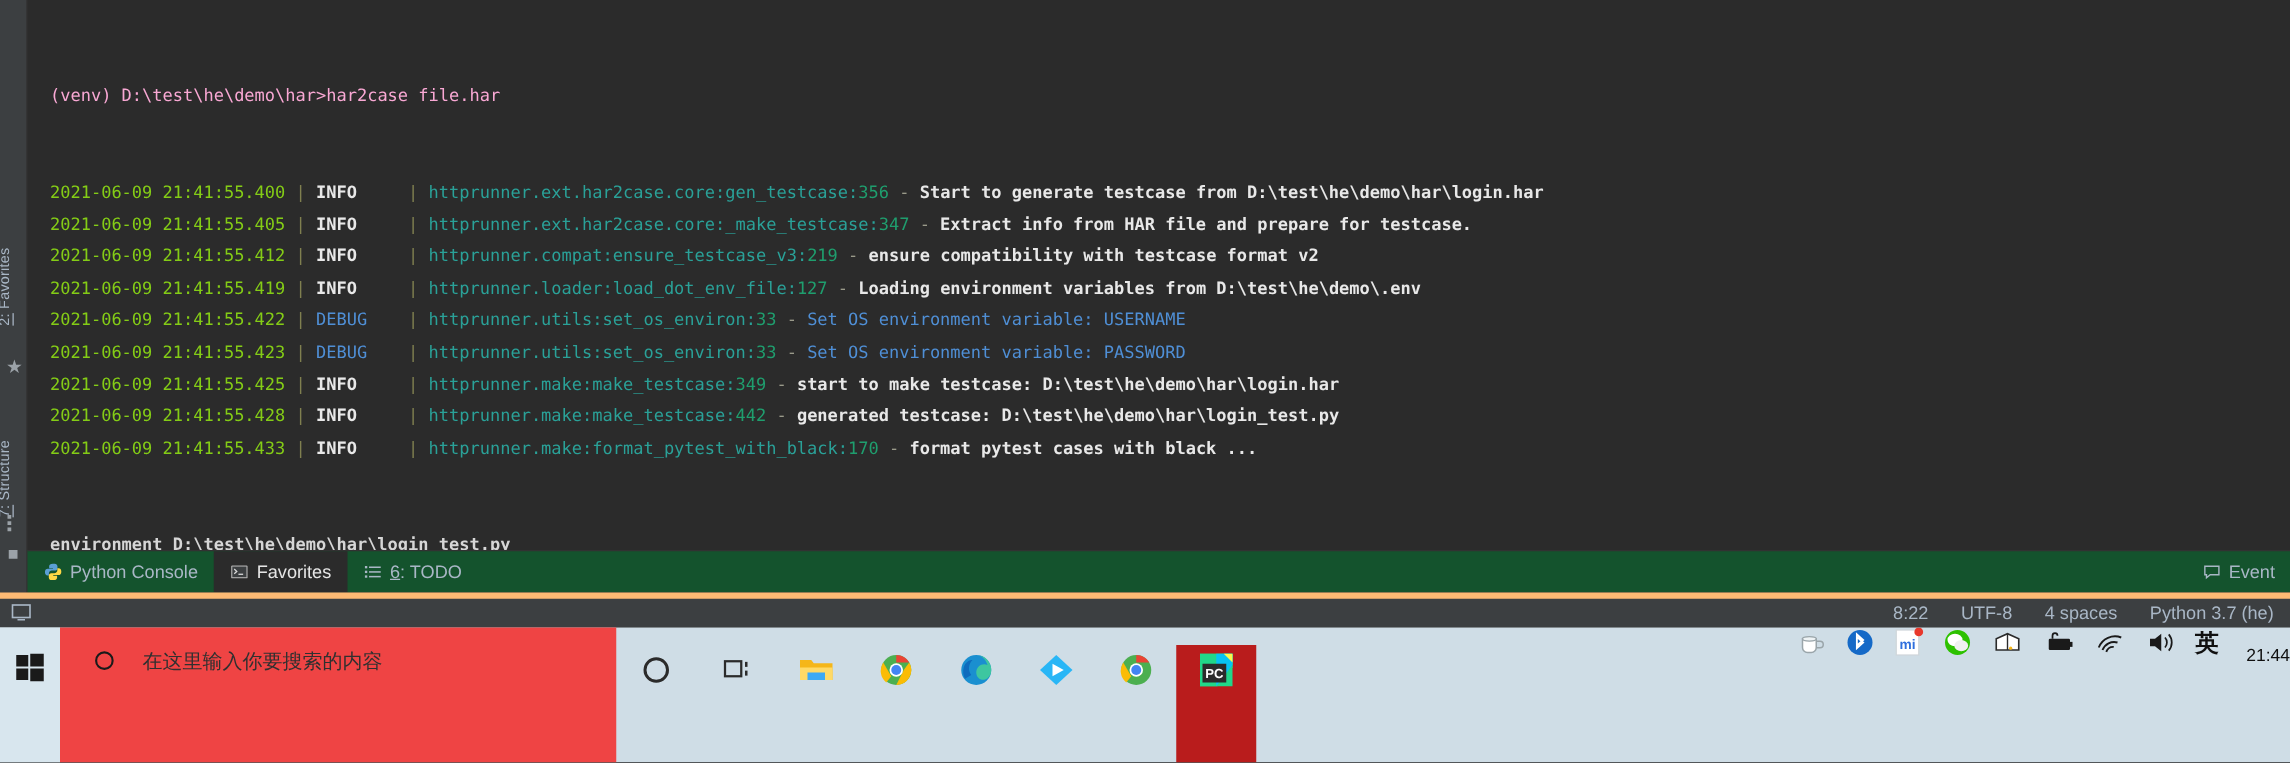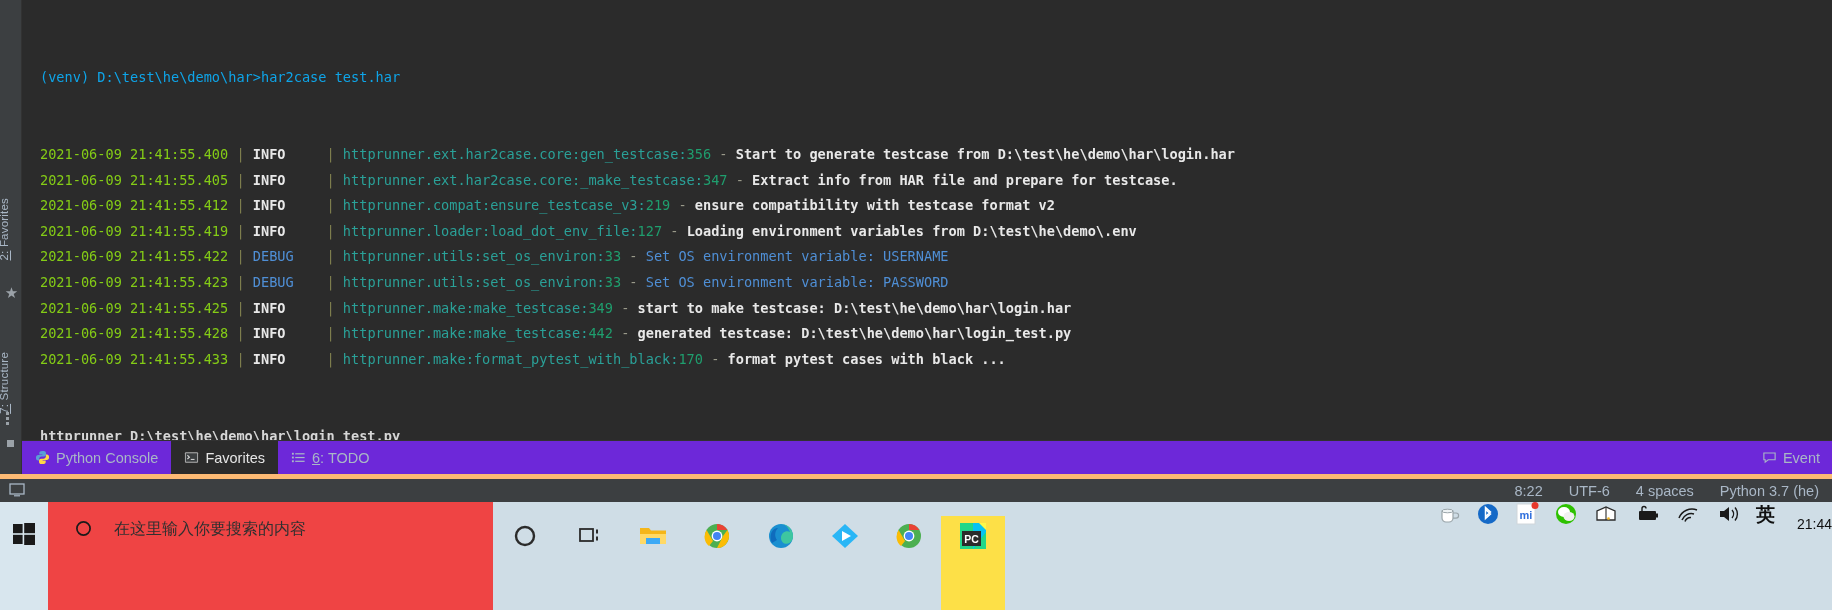--- a/index.html
+++ b/index.html
@@ -60,26 +60,26 @@
   .pipe    { color: #7f7f4f; }
   .lvl-info{ color: #e8e8e8; font-weight: bold; }
   .lvl-dbg { color: #4f8fd6; }
   .mod     { color: #2aa198; }
   .fn      { color: #2aa198; }
   .ln      { color: #1f9e6e; }
   .dash    { color: #9a9a8a; }
   .msg     { color: #e8e8e8; font-weight: bold; }
   .msg-dbg { color: #4f8fd6; }
   .plain   { color: #d6d6d6; font-weight: bold; }
-  .prompt  { color: #0ea5e9; }
+  .prompt  { color: #f9a8d4; }
 
   
   .tabbar {
     position: absolute; left: 22px; top: 440px; right: 0; height: 34px;
-    background: #6d28d9; border-top: 1px solid #323232;
+    background: #14532d; border-top: 1px solid #323232;
     display: flex; align-items: stretch;
     font-family: "Liberation Sans", sans-serif;
   }
   .tab {
     display: flex; align-items: center; gap: 6px;
     padding: 0 13px; color: #a9b7c6; font-size: 14.5px;
     cursor: default;
   }
   .tab.active { background: #2b2b2b; color: #e6e6e6; }
   .tab .num { text-decoration: underline; }
@@ -118,21 +118,21 @@
     width: 445px; height: 108px; background: #ef4444;
     display: flex; align-items: flex-start; padding-top: 17px; padding-left: 26px;
     gap: 18px;
     font-family: "Liberation Sans", sans-serif; font-size: 16px; color: #303030;
   }
   .tb-icons { display: flex; align-items: flex-start; padding-top: 14px; gap: 0; }
   .tb-btn {
     width: 64px; height: 94px; display: flex; align-items: flex-start;
     justify-content: center; padding-top: 6px;
   }
-  .tb-btn.active { background: #fde047; }
+  .tb-btn.active { background: #b91c1c; }
   .tray { display: flex; align-items: flex-start; gap: 14px; }
   .clock {
     font-family: "Liberation Sans", sans-serif;
     font-size: 14px; color: #101010; padding-top: 14px; margin-left: 22px;
     white-space: nowrap;
   }
   .taskbar .spacer { flex: 1; }
   .ime { font-family:"Liberation Sans", sans-serif; font-size:19px; color:#101010; font-weight:bold; }
 </style>
 </head>
@@ -146,23 +146,23 @@
     <div class="vlabel struct-label"><span class="num">7:</span><span> Structure</span></div>
     <div class="dots-icon">
         <i></i>
         <i></i>
         <i></i>
       </div>
     <div class="sq-icon"></div>
   </div>
 
   <div class="terminal">
-    <div class="line"><span class="prompt">(venv) D:\test\he\demo\har&gt;</span><span class="prompt">har2case test.har</span></div>
+    <div class="line"><span class="prompt">(venv) D:\test\he\demo\har&gt;</span><span class="prompt">har2case file.har</span></div>
     <div id="log-lines"><div class="line"><span class="ts">2021-06-09 21:41:55.400</span><span class="pipe"> | </span><span class="lvl-info">INFO    </span><span class="pipe"> | </span><span class="mod">httprunner.ext.har2case.core</span><span class="mod">:</span><span class="fn">gen_testcase</span><span class="mod">:</span><span class="ln">356</span><span class="dash"> - </span><span class="msg">Start to generate testcase from D:\test\he\demo\har\login.har</span></div><div class="line"><span class="ts">2021-06-09 21:41:55.405</span><span class="pipe"> | </span><span class="lvl-info">INFO    </span><span class="pipe"> | </span><span class="mod">httprunner.ext.har2case.core</span><span class="mod">:</span><span class="fn">_make_testcase</span><span class="mod">:</span><span class="ln">347</span><span class="dash"> - </span><span class="msg">Extract info from HAR file and prepare for testcase.</span></div><div class="line"><span class="ts">2021-06-09 21:41:55.412</span><span class="pipe"> | </span><span class="lvl-info">INFO    </span><span class="pipe"> | </span><span class="mod">httprunner.compat</span><span class="mod">:</span><span class="fn">ensure_testcase_v3</span><span class="mod">:</span><span class="ln">219</span><span class="dash"> - </span><span class="msg">ensure compatibility with testcase format v2</span></div><div class="line"><span class="ts">2021-06-09 21:41:55.419</span><span class="pipe"> | </span><span class="lvl-info">INFO    </span><span class="pipe"> | </span><span class="mod">httprunner.loader</span><span class="mod">:</span><span class="fn">load_dot_env_file</span><span class="mod">:</span><span class="ln">127</span><span class="dash"> - </span><span class="msg">Loading environment variables from D:\test\he\demo\.env</span></div><div class="line"><span class="ts">2021-06-09 21:41:55.422</span><span class="pipe"> | </span><span class="lvl-dbg">DEBUG   </span><span class="pipe"> | </span><span class="mod">httprunner.utils</span><span class="mod">:</span><span class="fn">set_os_environ</span><span class="mod">:</span><span class="ln">33</span><span class="dash"> - </span><span class="msg-dbg">Set OS environment variable: USERNAME</span></div><div class="line"><span class="ts">2021-06-09 21:41:55.423</span><span class="pipe"> | </span><span class="lvl-dbg">DEBUG   </span><span class="pipe"> | </span><span class="mod">httprunner.utils</span><span class="mod">:</span><span class="fn">set_os_environ</span><span class="mod">:</span><span class="ln">33</span><span class="dash"> - </span><span class="msg-dbg">Set OS environment variable: PASSWORD</span></div><div class="line"><span class="ts">2021-06-09 21:41:55.425</span><span class="pipe"> | </span><span class="lvl-info">INFO    </span><span class="pipe"> | </span><span class="mod">httprunner.make</span><span class="mod">:</span><span class="fn">make_testcase</span><span class="mod">:</span><span class="ln">349</span><span class="dash"> - </span><span class="msg">start to make testcase: D:\test\he\demo\har\login.har</span></div><div class="line"><span class="ts">2021-06-09 21:41:55.428</span><span class="pipe"> | </span><span class="lvl-info">INFO    </span><span class="pipe"> | </span><span class="mod">httprunner.make</span><span class="mod">:</span><span class="fn">make_testcase</span><span class="mod">:</span><span class="ln">442</span><span class="dash"> - </span><span class="msg">generated testcase: D:\test\he\demo\har\login_test.py</span></div><div class="line"><span class="ts">2021-06-09 21:41:55.433</span><span class="pipe"> | </span><span class="lvl-info">INFO    </span><span class="pipe"> | </span><span class="mod">httprunner.make</span><span class="mod">:</span><span class="fn">format_pytest_with_black</span><span class="mod">:</span><span class="ln">170</span><span class="dash"> - </span><span class="msg">format pytest cases with black ...</span></div></div>
-    <div id="black-lines"><div class="line"><span class="plain">httprunner D:\test\he\demo\har\login_test.py</span></div></div>
+    <div id="black-lines"><div class="line"><span class="plain">environment D:\test\he\demo\har\login_test.py</span></div></div>
     
     
     
   </div>
 
   <div class="tabbar">
 
     <div class="tab">
       <svg class="ic" viewBox="0 0 16 16">
         <path d="M7.8 1C5.6 1 4.6 1.9 4.6 3.3v1.5h3.3v.5H3.4C2 5.3 1 6.2 1 8.2c0 1.9.9 2.9 2.3 2.9h1.1V9.3c0-1.4 1.2-2.5 2.6-2.5h2.6c1.2 0 2.1-.9 2.1-2V3.3C11.7 2 10.7 1 9.3 1H7.8z" fill="#5a9fd4"></path>
@@ -203,21 +203,21 @@
     </div>
   </div>
 
   <div class="statusbar">
     <svg class="sb-icon" viewBox="0 0 20 18">
       <rect x="2" y="2" width="14" height="10" fill="none" stroke="#a9b7c6" stroke-width="1.3"></rect>
       <rect x="6" y="13.2" width="6" height="1.2" fill="#a9b7c6"></rect>
     </svg>
     <div class="spacer"></div>
     <div class="sb-item">8:22</div>
-    <div class="sb-item">UTF-6</div>
+    <div class="sb-item">UTF-8</div>
     <div class="sb-item">4 spaces</div>
     <div class="sb-item">Python 3.7 (he)</div>
   </div>
 
   <div class="taskbar">
 
     <div class="start-btn">
       <svg width="24" height="24" viewBox="0 0 24 24">
         <rect x="1" y="2" width="9.6" height="9.2" fill="#1a1a1a"></rect>
         <rect x="12.2" y="1" width="10.8" height="10.2" fill="#1a1a1a"></rect>

